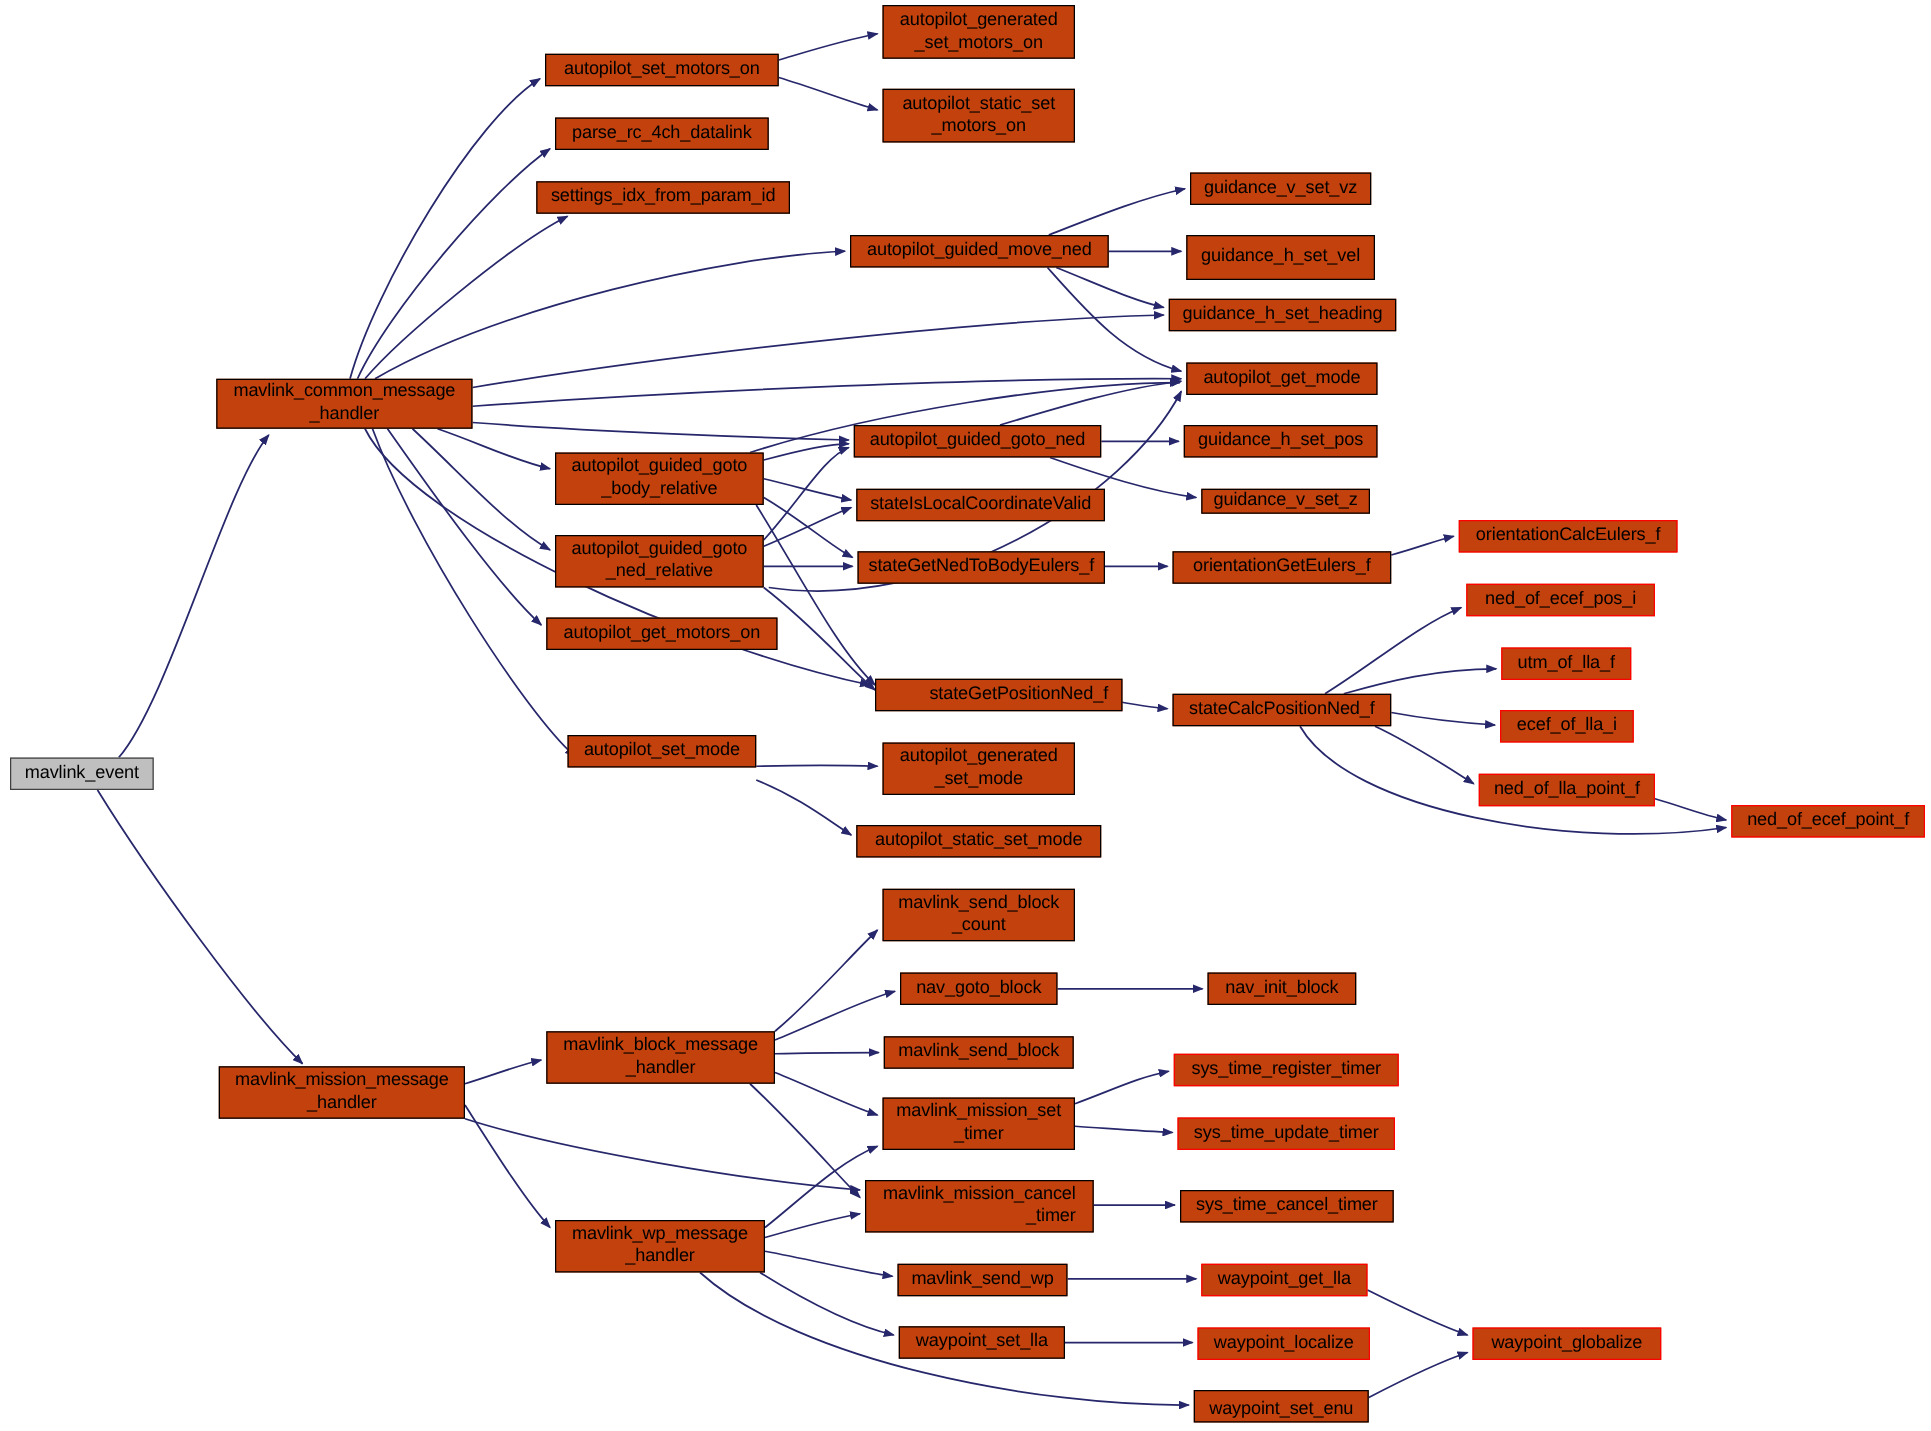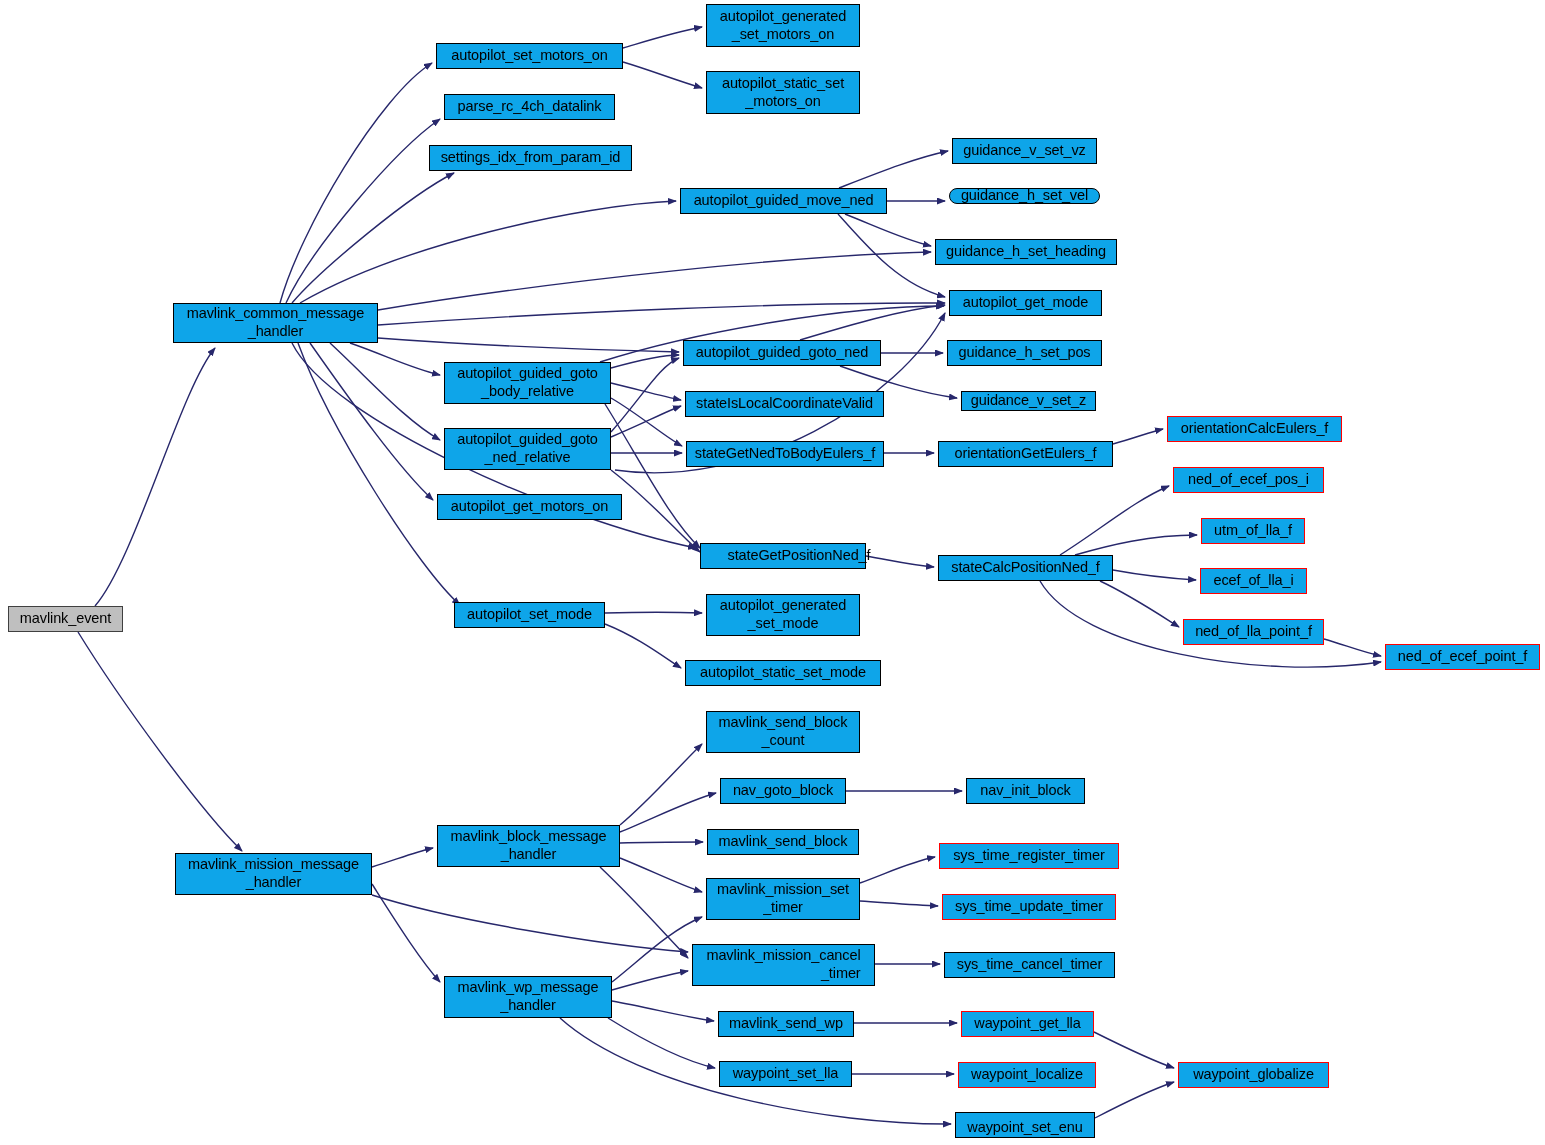--- a/index.html
+++ b/index.html
@@ -1,19 +1,19 @@
 <!DOCTYPE html>
 <html><head>
 <meta charset="utf-8">
 <style>
   html,body{margin:0;padding:0;background:#ffffff;}
   body{font-family:"Liberation Sans", sans-serif;}
   #graph-root{position:relative;width:1545px;height:1145px;background:#fff;overflow:hidden;}
   svg.edges{position:absolute;left:0;top:0;width:1545px;height:1145px;pointer-events:none;}
-  .node{position:absolute;box-sizing:border-box;background:#0ea5e9;border:1px solid #000000;
+  .node{position:absolute;box-sizing:border-box;background:#c2410c;border:1px solid #000000;
         display:flex;align-items:center;justify-content:center;text-align:center;
         font-family:"Liberation Sans", sans-serif;font-size:14.5px;color:#000;line-height:1.22;
         white-space:pre-line;letter-spacing:-0.1px;}
   .node.red{border:1px solid #ff0000;}
   .node.root{background:#bfbfbf;border:1px solid #404040;}
   .node .lbl{display:block;padding:0 7px;}
 </style>
 </head>
 <body>
 
@@ -100,43 +100,43 @@
 _handler</span></div>
       <div class="node" style="left: 436px; top: 43px; width: 187px; height: 26px;"><span class="lbl">autopilot_set_motors_on</span></div>
       <div class="node" style="left: 444px; top: 94px; width: 171px; height: 26px;"><span class="lbl">parse_rc_4ch_datalink</span></div>
       <div class="node" style="left: 429px; top: 145px; width: 203px; height: 26px;"><span class="lbl">settings_idx_from_param_id</span></div>
       <div class="node" style="left: 680px; top: 188px; width: 207px; height: 26px;"><span class="lbl">autopilot_guided_move_ned</span></div>
       <div class="node" style="left: 706px; top: 4px; width: 154px; height: 43px;"><span class="lbl">autopilot_generated
 _set_motors_on</span></div>
       <div class="node" style="left: 706px; top: 71px; width: 154px; height: 43px;"><span class="lbl">autopilot_static_set
 _motors_on</span></div>
       <div class="node" style="left: 952px; top: 138px; width: 145px; height: 26px;"><span class="lbl">guidance_v_set_vz</span></div>
-      <div class="node" style="left: 949px; top: 188px; width: 151px; height: 16px; border-radius: 10px;"><span class="lbl">guidance_h_set_vel</span></div>
+      <div class="node" style="left: 949px; top: 188px; width: 151px; height: 36px;"><span class="lbl">guidance_h_set_vel</span></div>
       <div class="node" style="left: 935px; top: 239px; width: 182px; height: 26px;"><span class="lbl">guidance_h_set_heading</span></div>
       <div class="node" style="left: 949px; top: 290px; width: 153px; height: 26px;"><span class="lbl">autopilot_get_mode</span></div>
       <div class="node" style="left: 683px; top: 340px; width: 198px; height: 26px;"><span class="lbl">autopilot_guided_goto_ned</span></div>
       <div class="node" style="left: 947px; top: 340px; width: 155px; height: 26px;"><span class="lbl">guidance_h_set_pos</span></div>
       <div class="node" style="left: 961px; top: 391px; width: 135px; height: 20px;"><span class="lbl">guidance_v_set_z</span></div>
       <div class="node" style="left: 444px; top: 362px; width: 167px; height: 42px;"><span class="lbl">autopilot_guided_goto
 _body_relative</span></div>
       <div class="node" style="left: 685px; top: 391px; width: 199px; height: 26px;"><span class="lbl">stateIsLocalCoordinateValid</span></div>
       <div class="node" style="left: 444px; top: 428px; width: 167px; height: 42px;"><span class="lbl">autopilot_guided_goto
 _ned_relative</span></div>
       <div class="node" style="left: 686px; top: 441px; width: 198px; height: 26px;"><span class="lbl">stateGetNedToBodyEulers_f</span></div>
       <div class="node" style="left: 938px; top: 441px; width: 175px; height: 26px;"><span class="lbl">orientationGetEulers_f</span></div>
       <div class="node red" style="left: 1167px; top: 416px; width: 175px; height: 26px;"><span class="lbl">orientationCalcEulers_f</span></div>
       <div class="node" style="left: 437px; top: 494px; width: 185px; height: 26px;"><span class="lbl">autopilot_get_motors_on</span></div>
-      <div class="node" style="left: 700px; top: 543px; width: 166px; height: 26px; padding-left: 32px;"><span class="lbl">stateGetPositionNed_f</span></div>
+      <div class="node" style="left: 700px; top: 543px; width: 198px; height: 26px; padding-left: 32px;"><span class="lbl">stateGetPositionNed_f</span></div>
       <div class="node" style="left: 938px; top: 555px; width: 175px; height: 26px;"><span class="lbl">stateCalcPositionNed_f</span></div>
       <div class="node red" style="left: 1173px; top: 467px; width: 151px; height: 26px;"><span class="lbl">ned_of_ecef_pos_i</span></div>
       <div class="node red" style="left: 1201px; top: 518px; width: 104px; height: 26px;"><span class="lbl">utm_of_lla_f</span></div>
       <div class="node red" style="left: 1200px; top: 568px; width: 107px; height: 26px;"><span class="lbl">ecef_of_lla_i</span></div>
       <div class="node red" style="left: 1183px; top: 619px; width: 141px; height: 26px;"><span class="lbl">ned_of_lla_point_f</span></div>
       <div class="node red" style="left: 1385px; top: 644px; width: 155px; height: 26px;"><span class="lbl">ned_of_ecef_point_f</span></div>
-      <div class="node" style="left: 454px; top: 602px; width: 151px; height: 26px;"><span class="lbl">autopilot_set_mode</span></div>
+      <div class="node" style="left: 454px; top: 588px; width: 151px; height: 26px;"><span class="lbl">autopilot_set_mode</span></div>
       <div class="node" style="left: 706px; top: 594px; width: 154px; height: 42px;"><span class="lbl">autopilot_generated
 _set_mode</span></div>
       <div class="node" style="left: 685px; top: 660px; width: 196px; height: 26px;"><span class="lbl">autopilot_static_set_mode</span></div>
       <div class="node" style="left: 437px; top: 825px; width: 183px; height: 42px;"><span class="lbl">mavlink_block_message
 _handler</span></div>
       <div class="node" style="left: 706px; top: 711px; width: 154px; height: 42px;"><span class="lbl">mavlink_send_block
 _count</span></div>
       <div class="node" style="left: 720px; top: 778px; width: 126px; height: 26px;"><span class="lbl">nav_goto_block</span></div>
       <div class="node" style="left: 966px; top: 778px; width: 119px; height: 26px;"><span class="lbl">nav_init_block</span></div>
       <div class="node" style="left: 707px; top: 829px; width: 152px; height: 26px;"><span class="lbl">mavlink_send_block</span></div>

